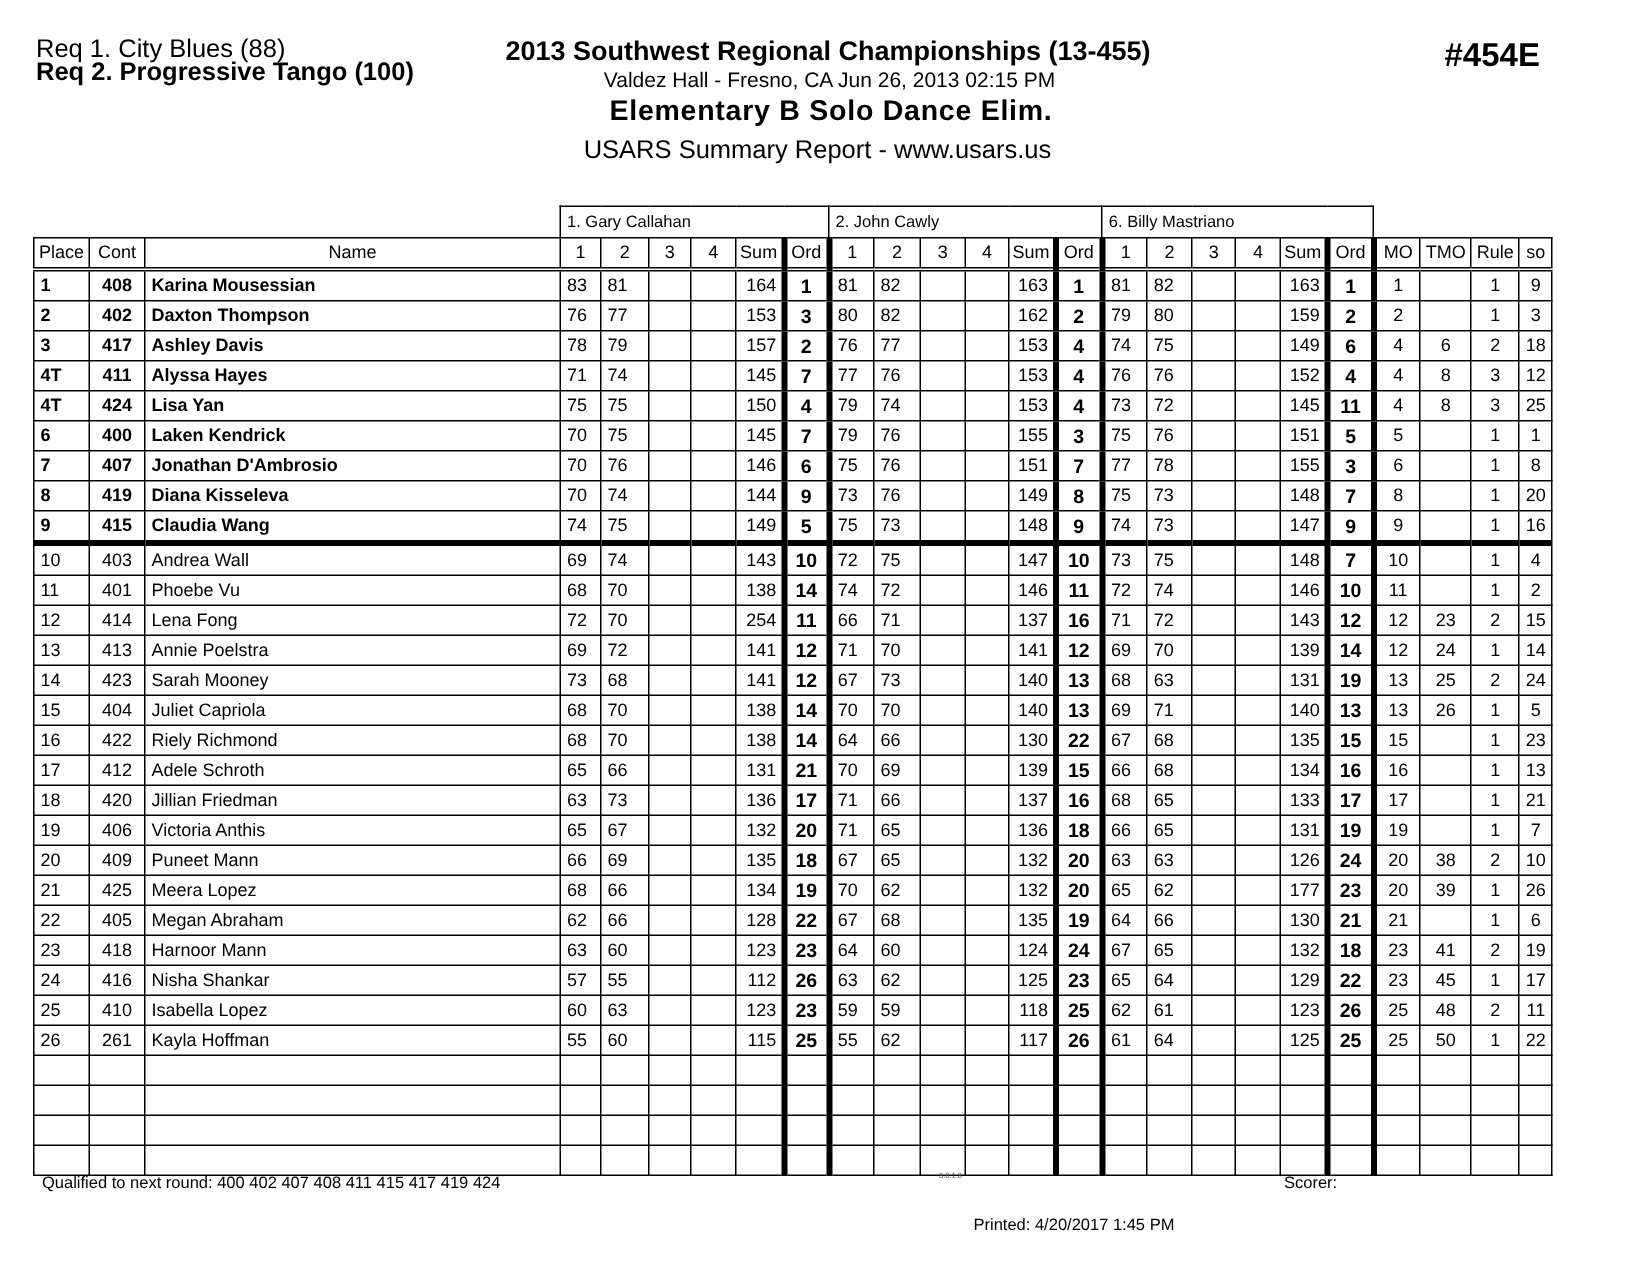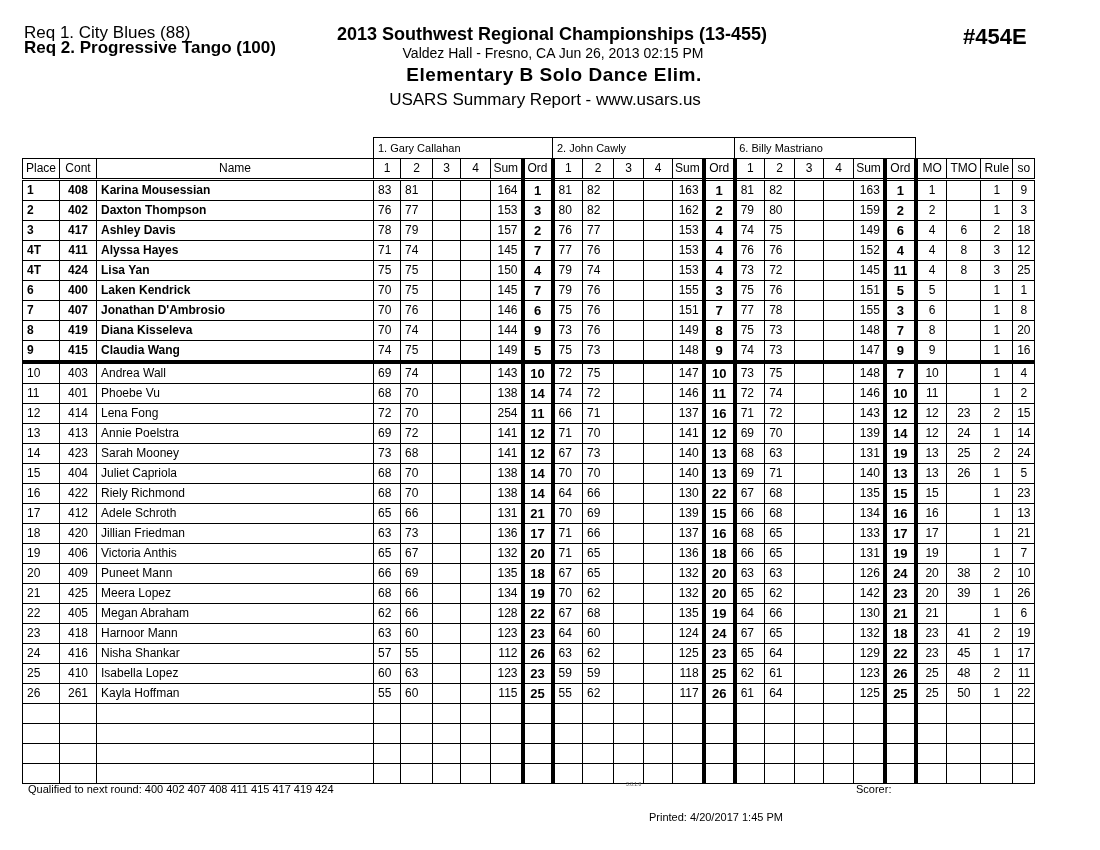--- a/index.html
+++ b/index.html
@@ -663,21 +663,21 @@
         <td class="num l thickL">70</td>
         <td class="num l">62</td>
         <td class="num l"></td>
         <td class="num l"></td>
         <td class="num r">132</td>
         <td class="ord thickL">20</td>
         <td class="num l thickL">65</td>
         <td class="num l">62</td>
         <td class="num l"></td>
         <td class="num l"></td>
-        <td class="num r">142</td>
+        <td class="num r">177</td>
         <td class="ord thickL">23</td>
         <td class="num c thickL">20</td>
         <td class="num c">39</td>
         <td class="num c">1</td>
         <td class="num c">26</td>
       </tr>
       <tr class="">
         <td class="l">22</td>
         <td class="c">405</td>
         <td class="l">Megan Abraham</td>

